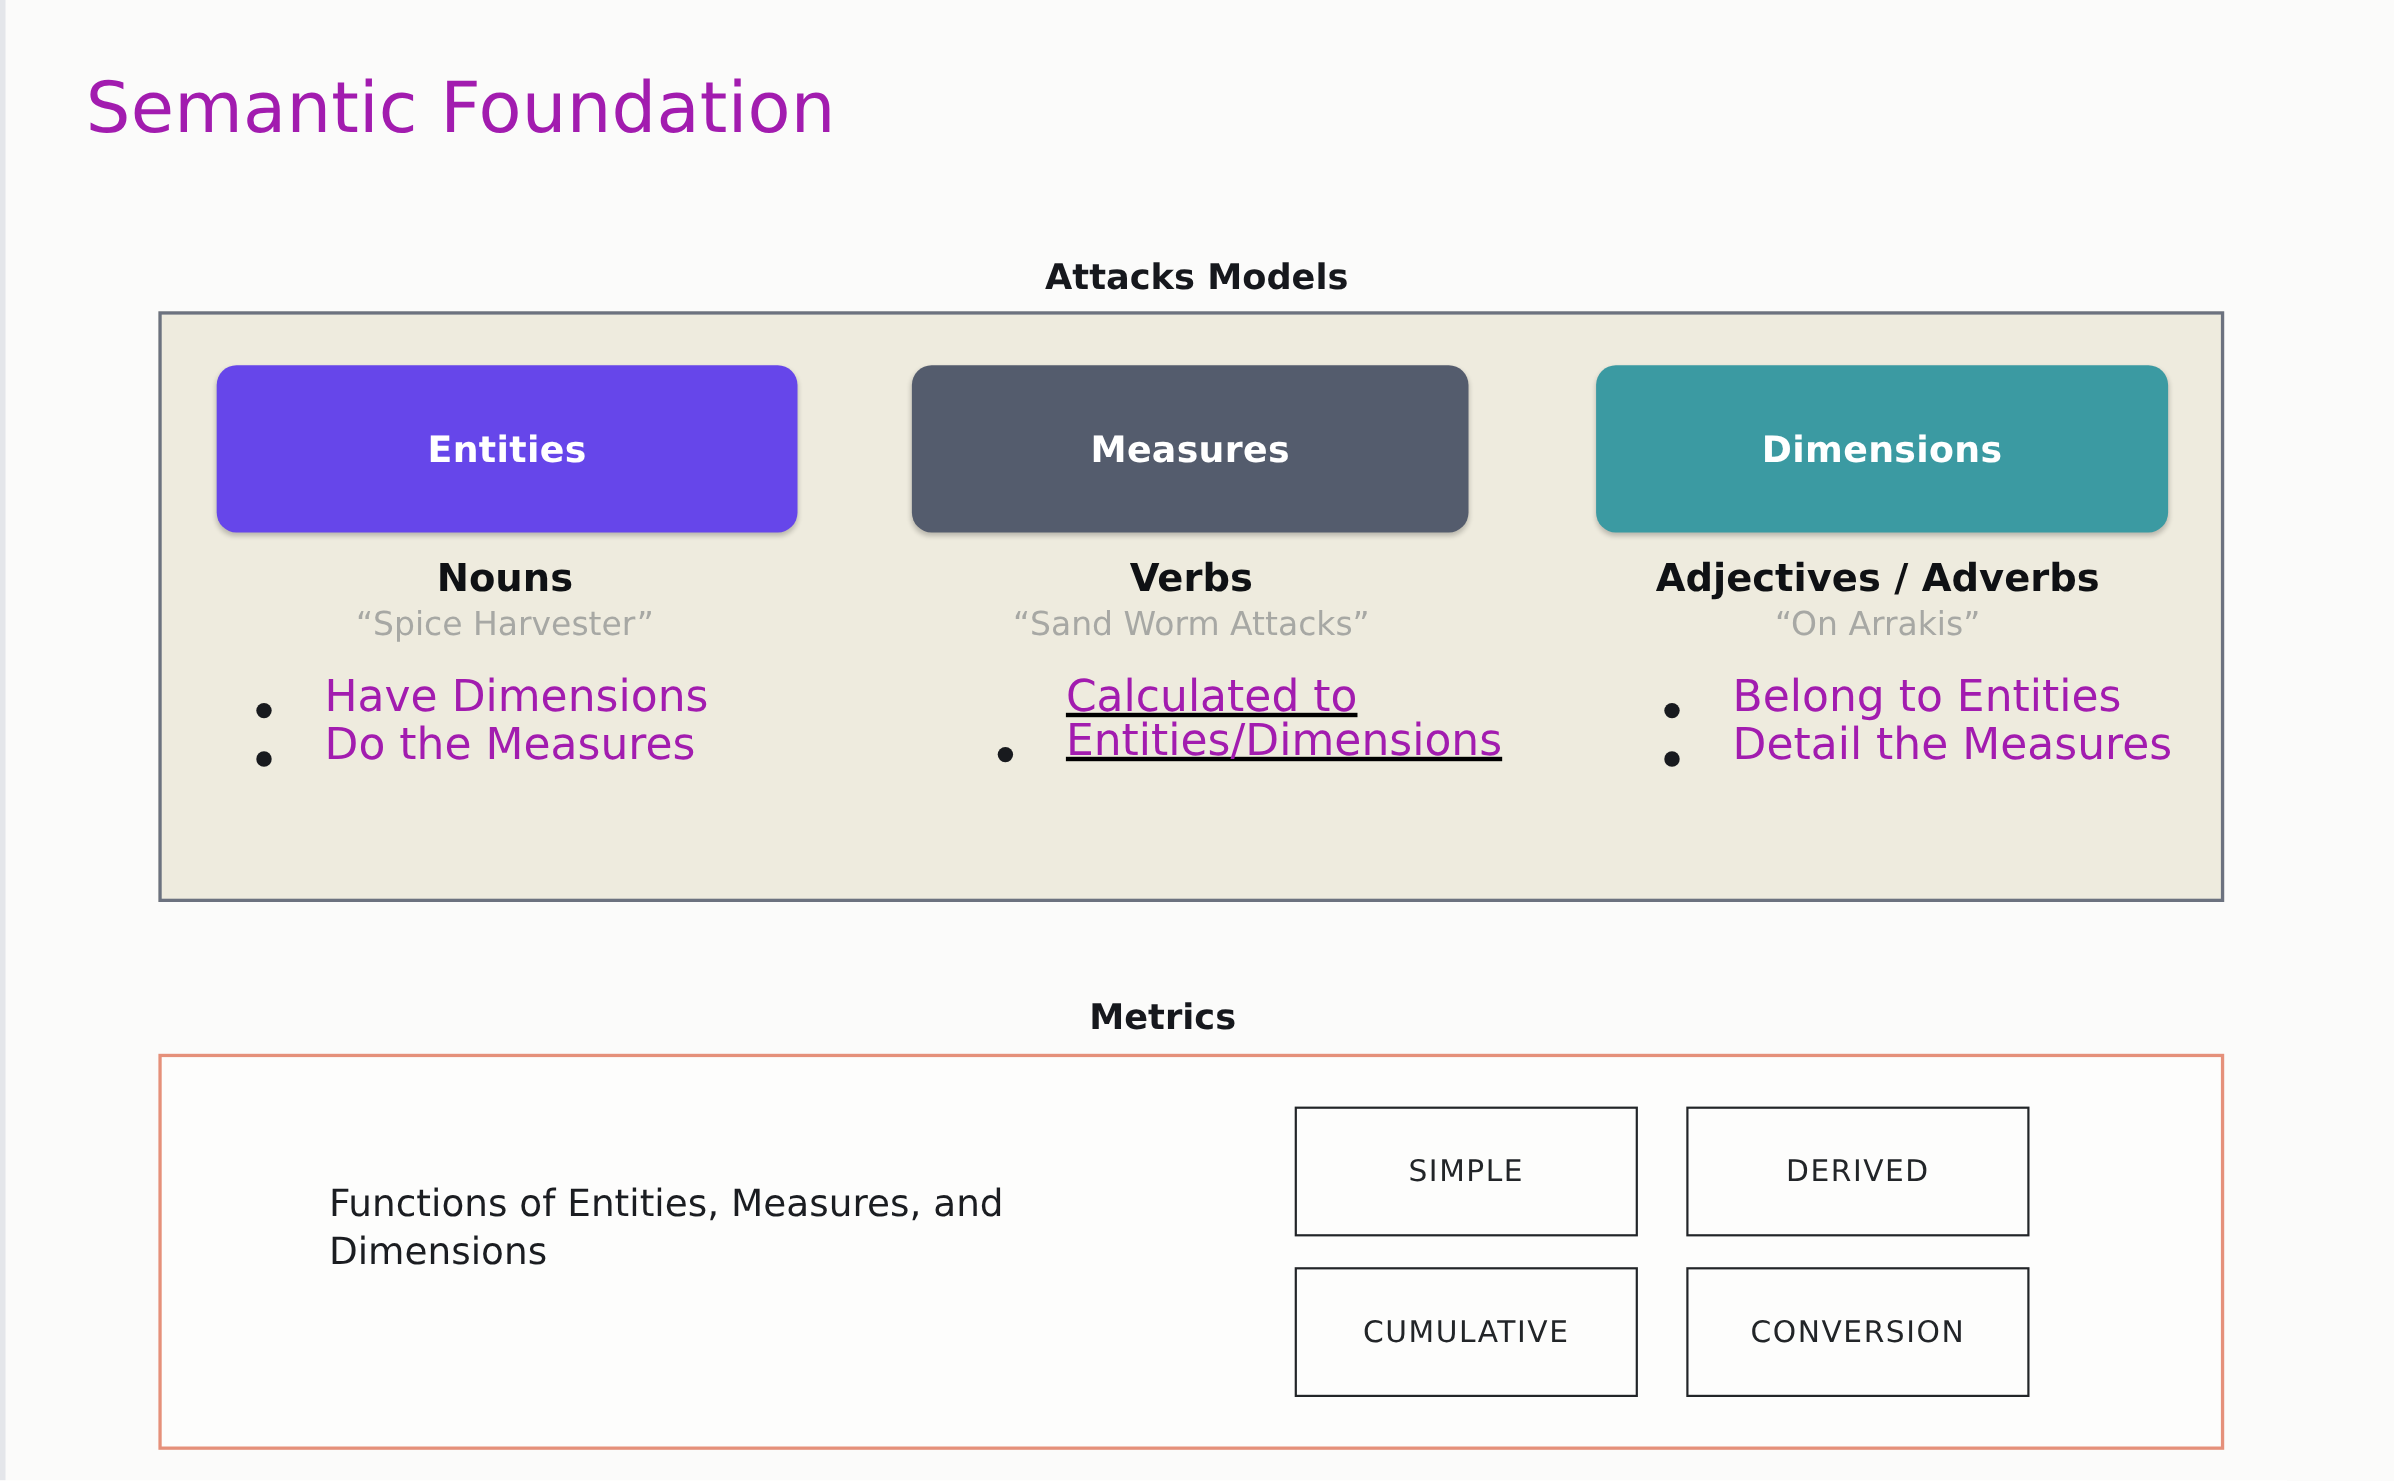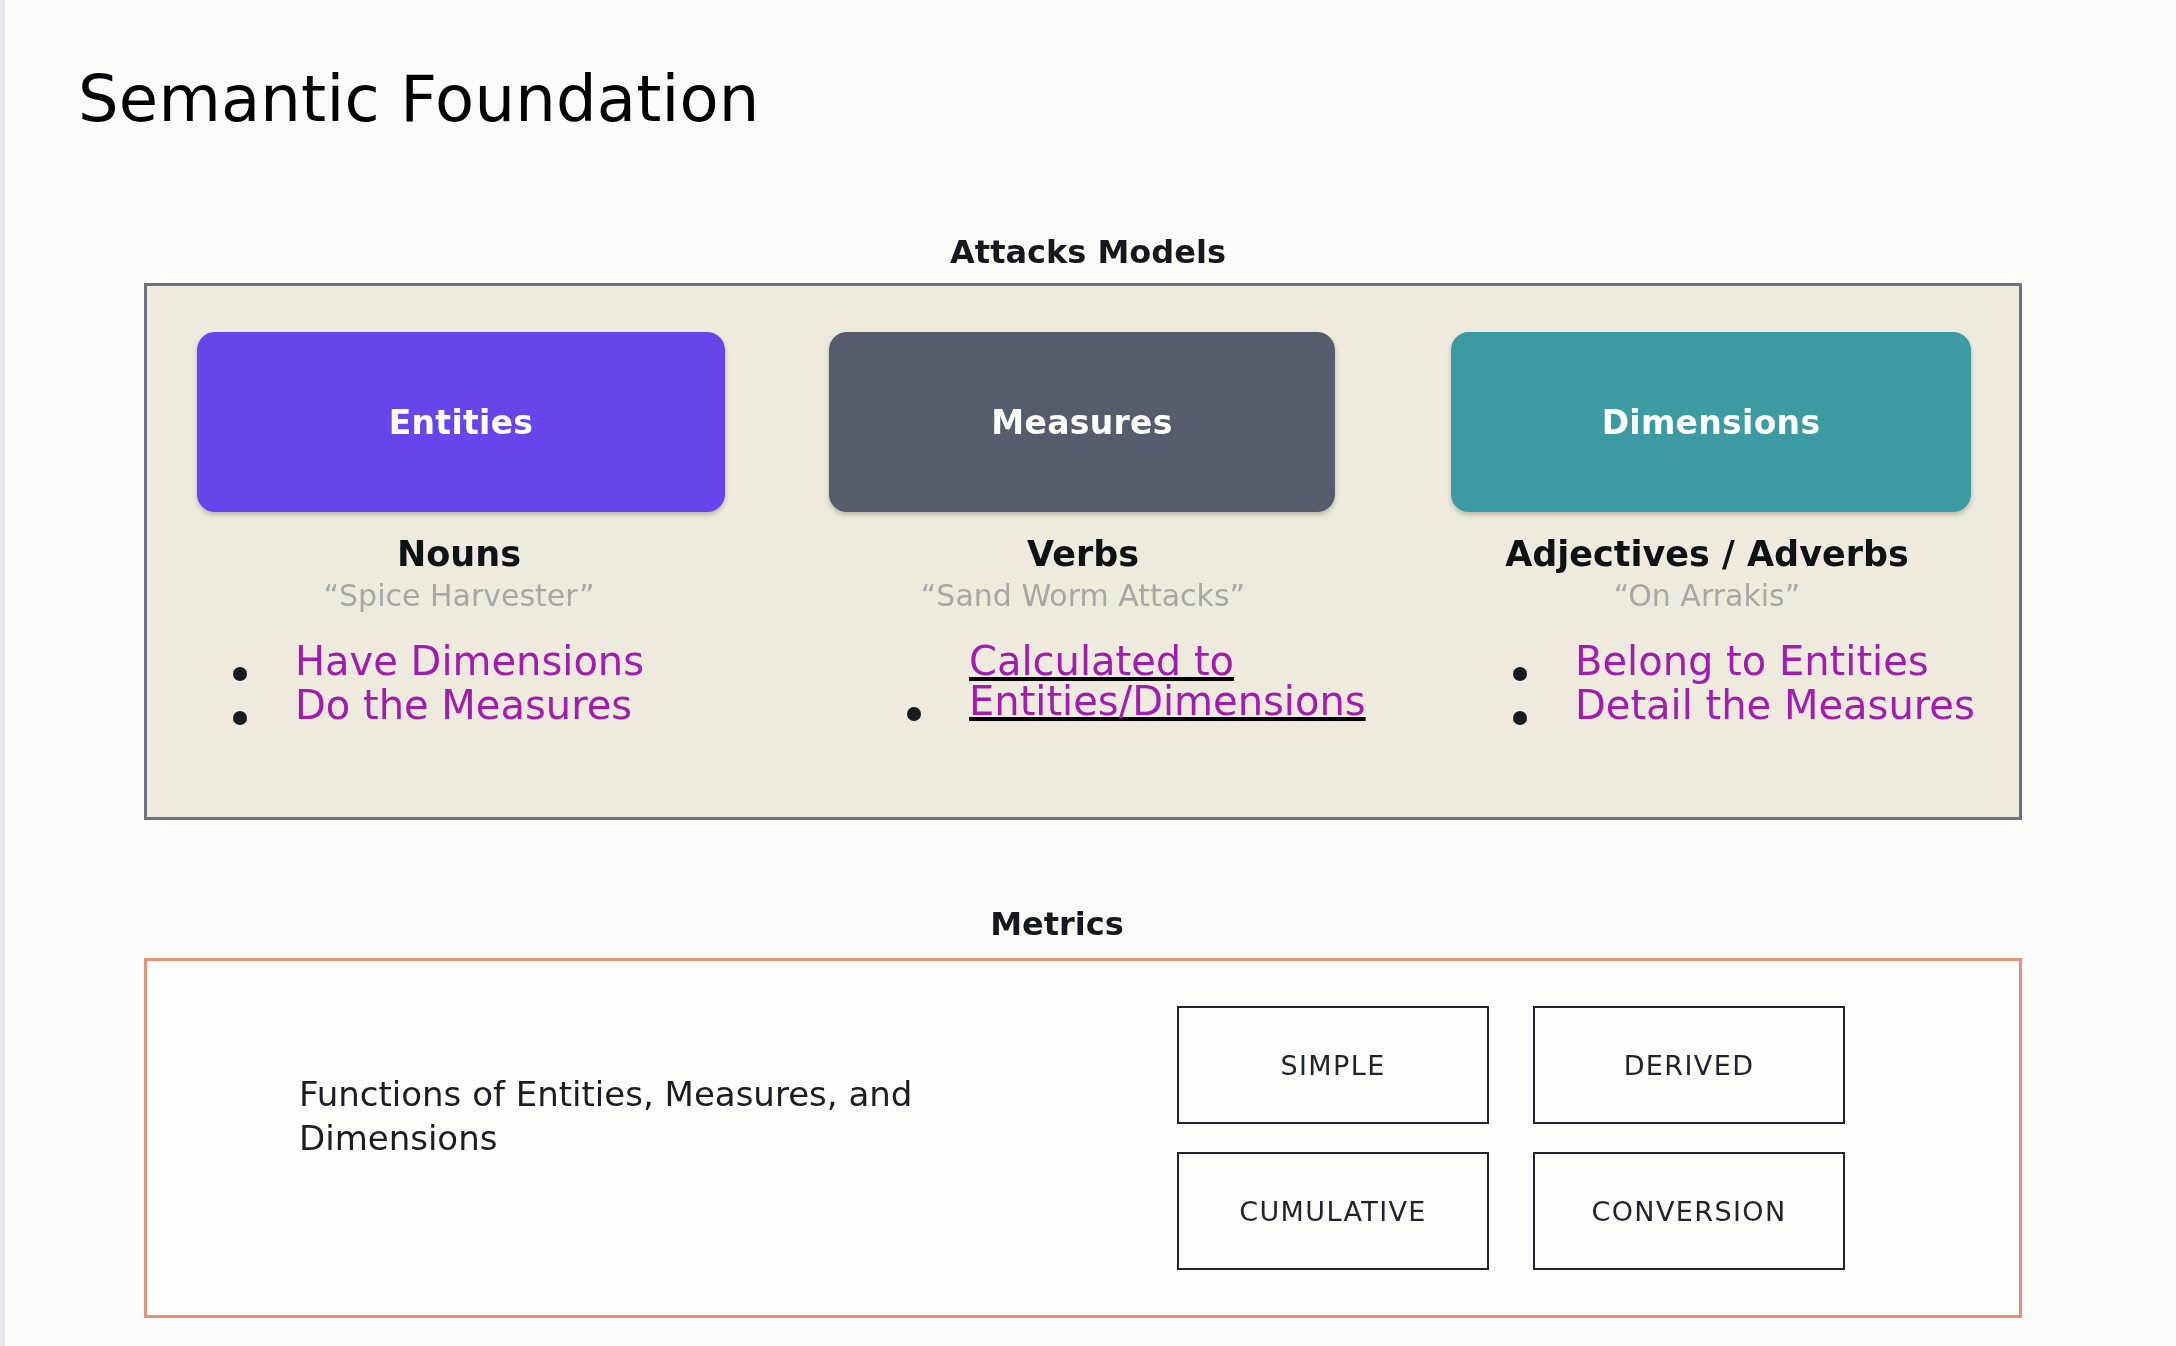--- a/index.html
+++ b/index.html
@@ -29,21 +29,21 @@
     background: #e4e6ea;
   }
 
   
   #page-title {
     position: absolute;
     left: 78px;
     top: 62px;
     font-size: 64px;
     font-weight: 400;
-    color: #000000;
+    color: #a21caf;
     letter-spacing: 0.2px;
     white-space: nowrap;
   }
 
   
   .section-label {
     position: absolute;
     font-size: 32px;
     font-weight: 700;
     color: #16181d;
@@ -85,21 +85,21 @@
   }
   .sm-col {
     flex: 1 1 0;
     position: relative;
     box-sizing: border-box;
     padding-top: 46px;
   }
 
   
   .pill {
-    height: 180px;
+    height: 152px;
     border-radius: 18px;
     display: flex;
     align-items: center;
     justify-content: center;
     color: #ffffff;
     font-size: 33px;
     font-weight: 700;
     letter-spacing: 0.3px;
     box-shadow: 0 3px 5px rgba(0,0,0,0.22);
     box-sizing: border-box;

